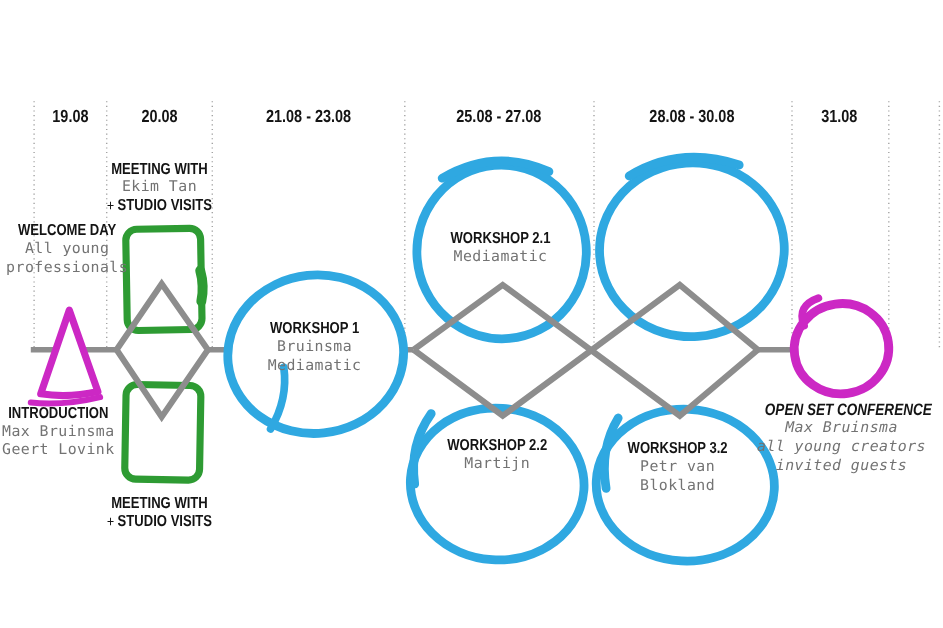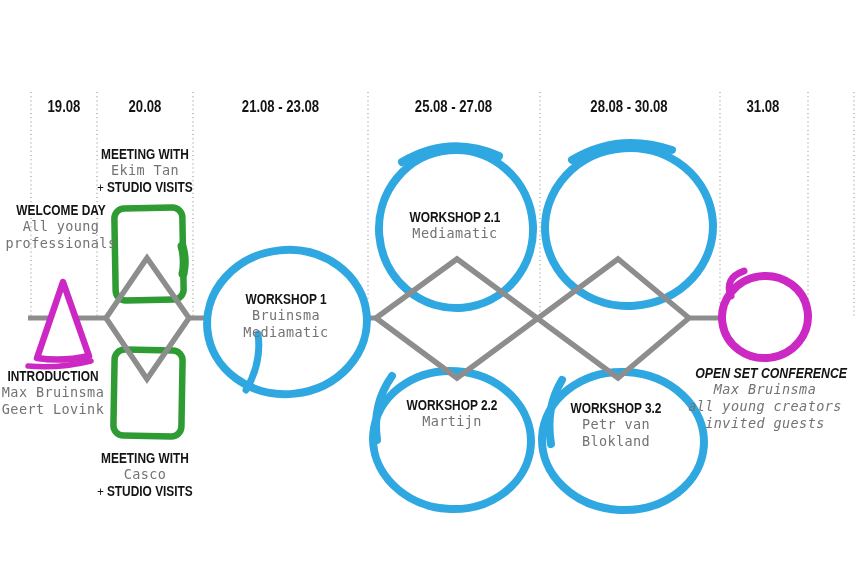--- a/index.html
+++ b/index.html
@@ -97,21 +97,20 @@
   </div>
 
   <div class="txt" style="left:83px;top:146px;width:124px;">
     <div class="h h14">MEETING WITH</div>
     <div class="m">Ekim Tan</div>
     <div class="h h14"><span class="plus">+</span> <span>STUDIO VISITS</span></div>
   </div>
 
   <div class="txt" style="left:83px;top:450px;width:124px;">
     <div class="h h14">MEETING WITH</div>
-    <div class="m">Casco</div>
     <div class="h h14"><span class="plus">+</span> <span>STUDIO VISITS</span></div>
   </div>
 
   <div class="txt" style="left:226px;top:291px;width:120px;text-align:center;">
     <div class="h h14">WORKSHOP 1</div>
     <div class="m">Bruinsma</div>
     <div class="m">Mediamatic</div>
   </div>
 
   <div class="txt" style="left:395px;top:209px;width:120px;">

